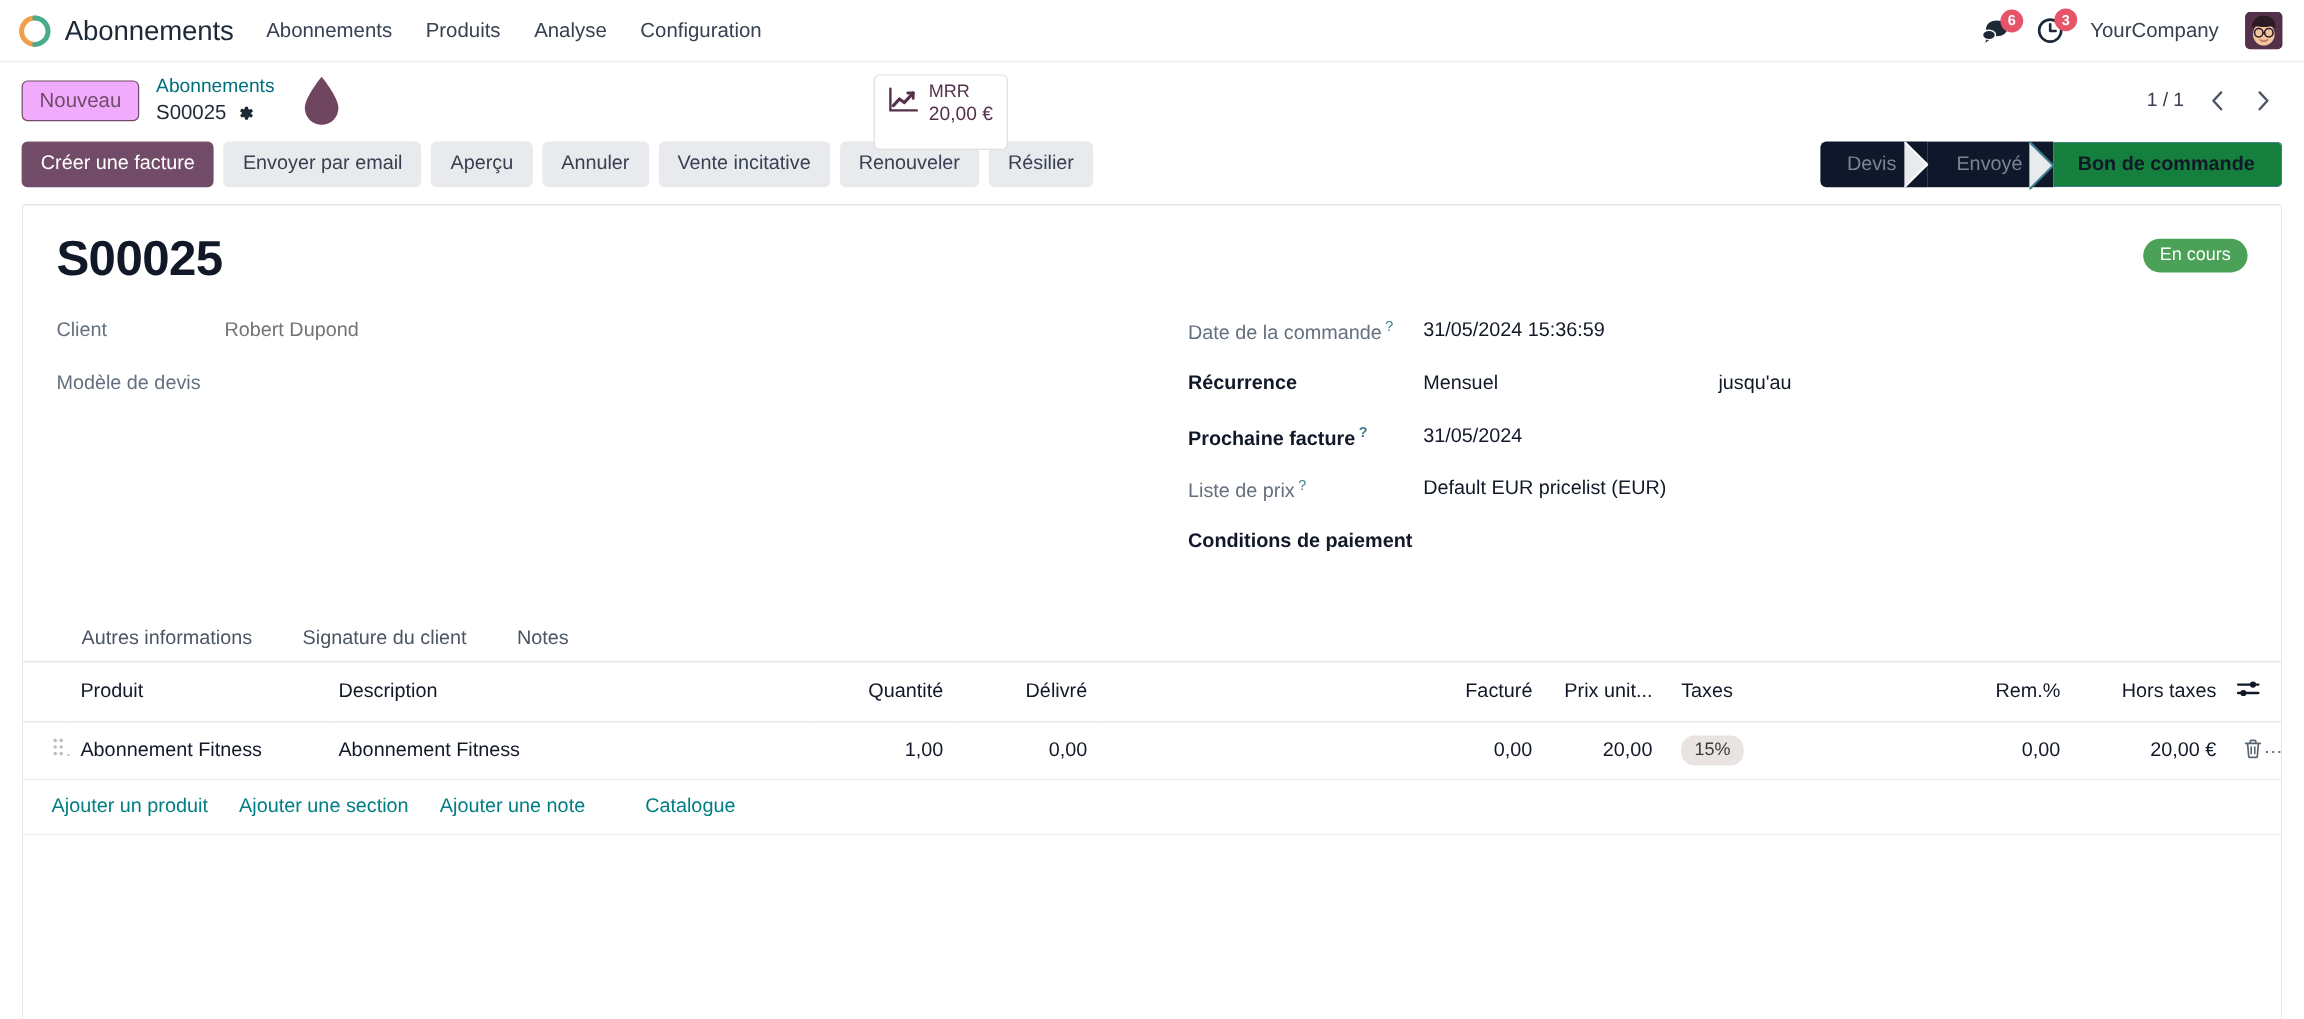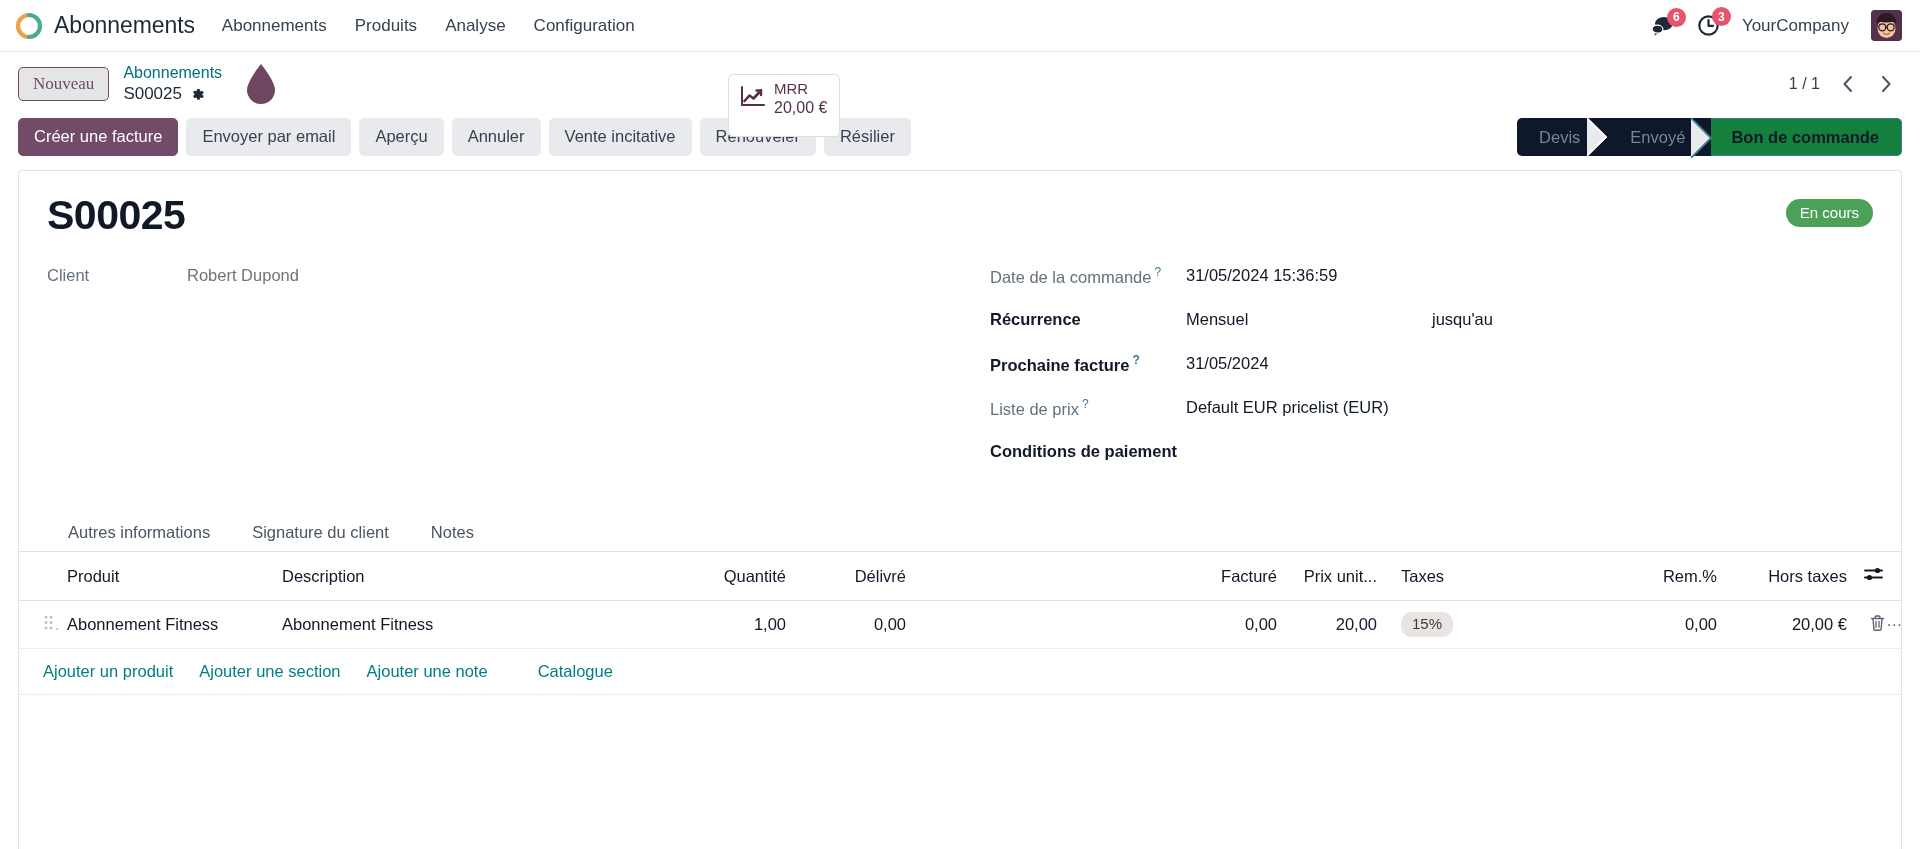--- a/index.html
+++ b/index.html
@@ -85,27 +85,27 @@
   .control-panel {
     display: flex;
     align-items: center;
     padding: 10px 18px 8px 18px;
     background: #ffffff;
     position: relative;
     min-height: 58px;
   }
   .btn-new {
     border: 1px solid #714b67;
-    background: #e5e5e5;
+    background: #f0abfc;
     color: #714b67;
     border-radius: 5px;
     font-size: 17px;
     padding: 5px 14px;
     cursor: pointer;
-    font-family: Liberation Serif, serif;
+    font-family: Liberation Sans, sans-serif;
     line-height: 1.3;
     margin-right: 14px;
     flex: 0 0 auto;
   }
   .breadcrumb-block { display: flex; flex-direction: column; line-height: 1.25; flex: 0 0 auto; }
   .bc-parent {
     font-size: 16px;
     color: #00707f;
     cursor: pointer;
     white-space: nowrap;
@@ -125,21 +125,21 @@
   .droplet {
     margin-left: 22px;
     flex: 0 0 auto;
     cursor: pointer;
     display: flex; align-items: center;
   }
 
   .stat-button {
     position: absolute;
     left: 728px;
-    top: 22px;
+    top: 10px;
     display: flex;
     align-items: center;
     gap: 9px;
     border: 1px solid #e0dde2;
     border-radius: 5px;
     background: #ffffff;
     padding: 5px 12px 19px 10px;
     cursor: pointer;
   }
   .stat-text { display: flex; flex-direction: column; line-height: 1.2; }
@@ -586,20 +586,24 @@
       <h1 class="record-title">S00025</h1>
       <span class="ribbon">En cours</span>
     </div>
 
     <div class="form-columns">
 
       <div class="form-col left">
         <div class="field-row">
           <span class="field-label">Client</span>
           <span class="field-value link">Robert Dupond</span>
+        </div>
+        <div class="field-row">
+          <span class="field-label">Modèle de devis</span>
+          <span class="field-value"></span>
         </div>
       </div>
 
       <div class="form-col right">
         <div class="field-row">
           <span class="field-label wide">
             <span>Date de la commande</span><span class="help-mark">?</span>
           </span>
           <span class="field-value fv-w">31/05/2024 15:36:59</span>
         </div>

